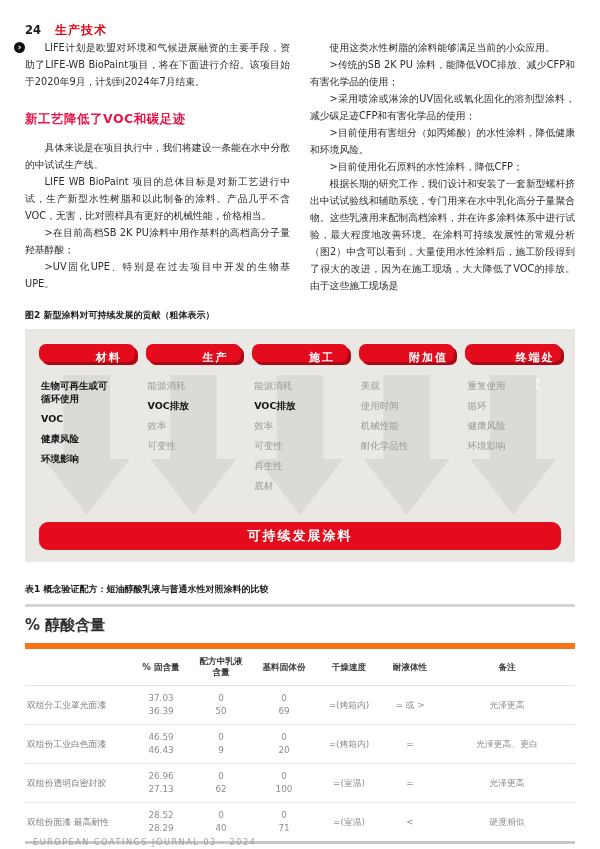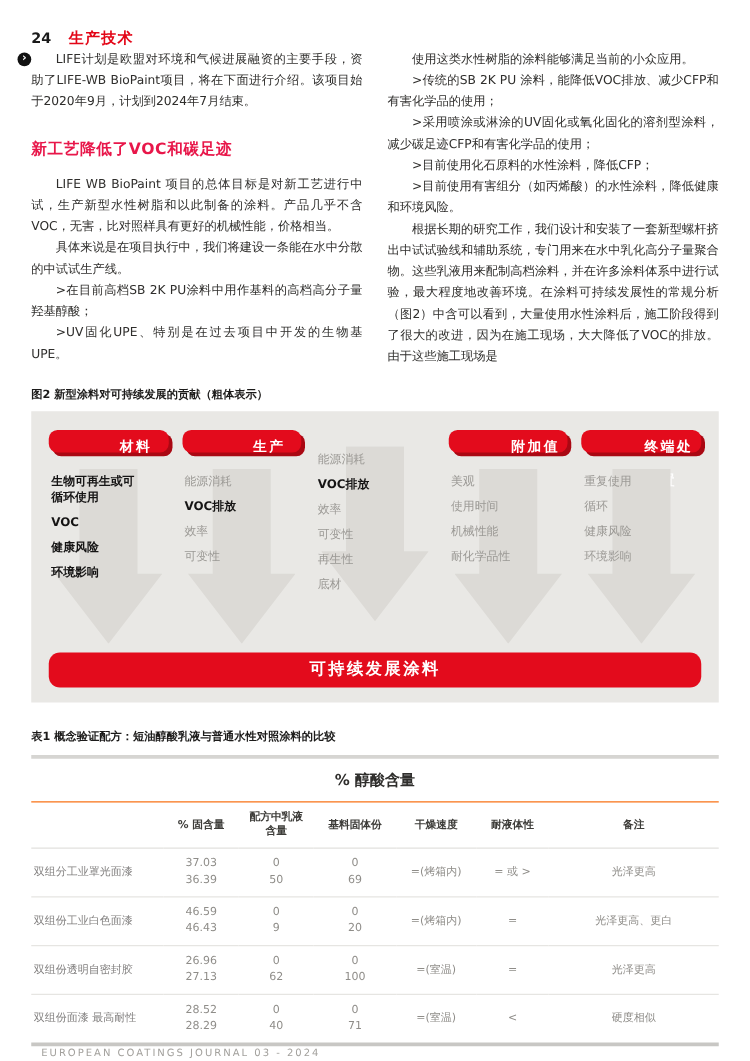--- a/index.html
+++ b/index.html
@@ -51,21 +51,21 @@
   .stage-item { font-size:9.5px; line-height:13px; color:#9b9995; margin-bottom:7px; white-space:pre-line; }
   .stage-item.bold { color:#151414; font-weight:bold; }
   .banner {
     margin-top:3px; background:#e30b1c; border-radius:9px;
     color:#fff; font-weight:bold; font-size:13px; letter-spacing:2px;
     text-align:center; height:28px; line-height:28px;
   }
   
   .tbl-caption { margin-top:21px; font-size:9px; font-weight:bold; color:#1c1b1a; }
   .tbl-wrap { margin-top:8px; border-top:3px solid #d6d5d2; border-bottom:3px solid #c8c7c4; }
-  .tbl-group { text-align:center; font-size:12px; font-weight:bold; color:#2f2e2c; padding:9px 0 8px 0; border-bottom:1px solid #f97316; }
+  .tbl-group { font-size:15px; font-weight:bold; color:#2f2e2c; padding:9px 0 8px 0; border-bottom:6px solid #f97316; }
   table { width:100%; border-collapse:collapse; table-layout:fixed; }
   col.c-label{width:106px;} col.c-solid{width:60px;} col.c-emul{width:60px;} col.c-bind{width:66px;}
   col.c-dry{width:64px;} col.c-res{width:58px;} col.c-note{width:136px;}
   th { font-size:8.6px; font-weight:bold; color:#3d3c39; text-align:center; padding:7px 2px; white-space:pre-line; line-height:11px; border-bottom:1px solid #e2e1de; }
   td { font-size:8.8px; color:#8f8d89; text-align:center; padding:6px 2px; line-height:13px; border-bottom:1px solid #e6e5e2; vertical-align:middle; }
   tr:last-child td { border-bottom:none; }
   td.lbl { text-align:left; color:#838180; padding-left:2px;margin-left:24px; }
   .v2 div { line-height:13px; }
   
   .footer {
@@ -82,31 +82,31 @@
     <span class="pageno">24</span>
     <span class="section">生产技术</span>
   </div>
 
   <div class="cols">
     <div class="col">
       <p class="para intro">
         <span class="lead-icon">›</span><span>LIFE计划是欧盟对环境和气候进展融资的主要手段，资助了LIFE-WB BioPaint项目，将在下面进行介绍。该项目始于2020年9月，计划到2024年7月结束。</span>
       </p>
       <h2 class="red-head">新工艺降低了VOC和碳足迹</h2>
+      <p class="para">具体来说是在项目执行中，我们将建设一条能在水中分散的中试试生产线。</p>
       <p class="para">LIFE WB BioPaint 项目的总体目标是对新工艺进行中试，生产新型水性树脂和以此制备的涂料。产品几乎不含VOC，无害，比对照样具有更好的机械性能，价格相当。</p>
-      <p class="para">具体来说是在项目执行中，我们将建设一条能在水中分散的中试试生产线。</p>
       <p class="para">&gt;在目前高档SB 2K PU涂料中用作基料的高档高分子量羟基醇酸；</p>
       <p class="para">&gt;UV固化UPE、特别是在过去项目中开发的生物基UPE。</p>
     </div>
     <div class="col">
       <p class="para">使用这类水性树脂的涂料能够满足当前的小众应用。</p>
       <p class="para">&gt;传统的SB 2K PU 涂料，能降低VOC排放、减少CFP和有害化学品的使用；</p>
       <p class="para">&gt;采用喷涂或淋涂的UV固化或氧化固化的溶剂型涂料，减少碳足迹CFP和有害化学品的使用；</p>
+      <p class="para">&gt;目前使用有害组分（如丙烯酸）的水性涂料，降低健康和环境风险。</p>
       <p class="para">&gt;目前使用化石原料的水性涂料，降低CFP；</p>
-      <p class="para">&gt;目前使用有害组分（如丙烯酸）的水性涂料，降低健康和环境风险。</p>
       <p class="para">根据长期的研究工作，我们设计和安装了一套新型螺杆挤出中试试验线和辅助系统，专门用来在水中乳化高分子量聚合物。这些乳液用来配制高档涂料，并在许多涂料体系中进行试验，最大程度地改善环境。在涂料可持续发展性的常规分析（图2）中含可以看到，大量使用水性涂料后，施工阶段得到了很大的改进，因为在施工现场，大大降低了VOC的排放。由于这些施工现场是</p>
     </div>
   </div>
 
   <p class="fig-caption">图2 新型涂料对可持续发展的贡献（粗体表示）</p>
 
   <div class="fig-panel">
     <div class="stage-row" id="stages">
         <div class="stage">
           <div class="stage-btn">材料</div>
@@ -127,20 +127,21 @@
             <div class="stage-arrow"></div>
             <div class="stage-items">
               <div class="stage-item">能源消耗</div>
               <div class="stage-item bold">VOC排放</div>
               <div class="stage-item">效率</div>
               <div class="stage-item">可变性</div>
             </div>
           </div>
         </div>
         <div class="stage">
+          <div class="stage-btn">施工</div>
           <div class="stage-body">
             <div class="stage-arrow"></div>
             <div class="stage-items">
               <div class="stage-item">能源消耗</div>
               <div class="stage-item bold">VOC排放</div>
               <div class="stage-item">效率</div>
               <div class="stage-item">可变性</div>
               <div class="stage-item">再生性</div>
               <div class="stage-item">底材</div>
             </div>

